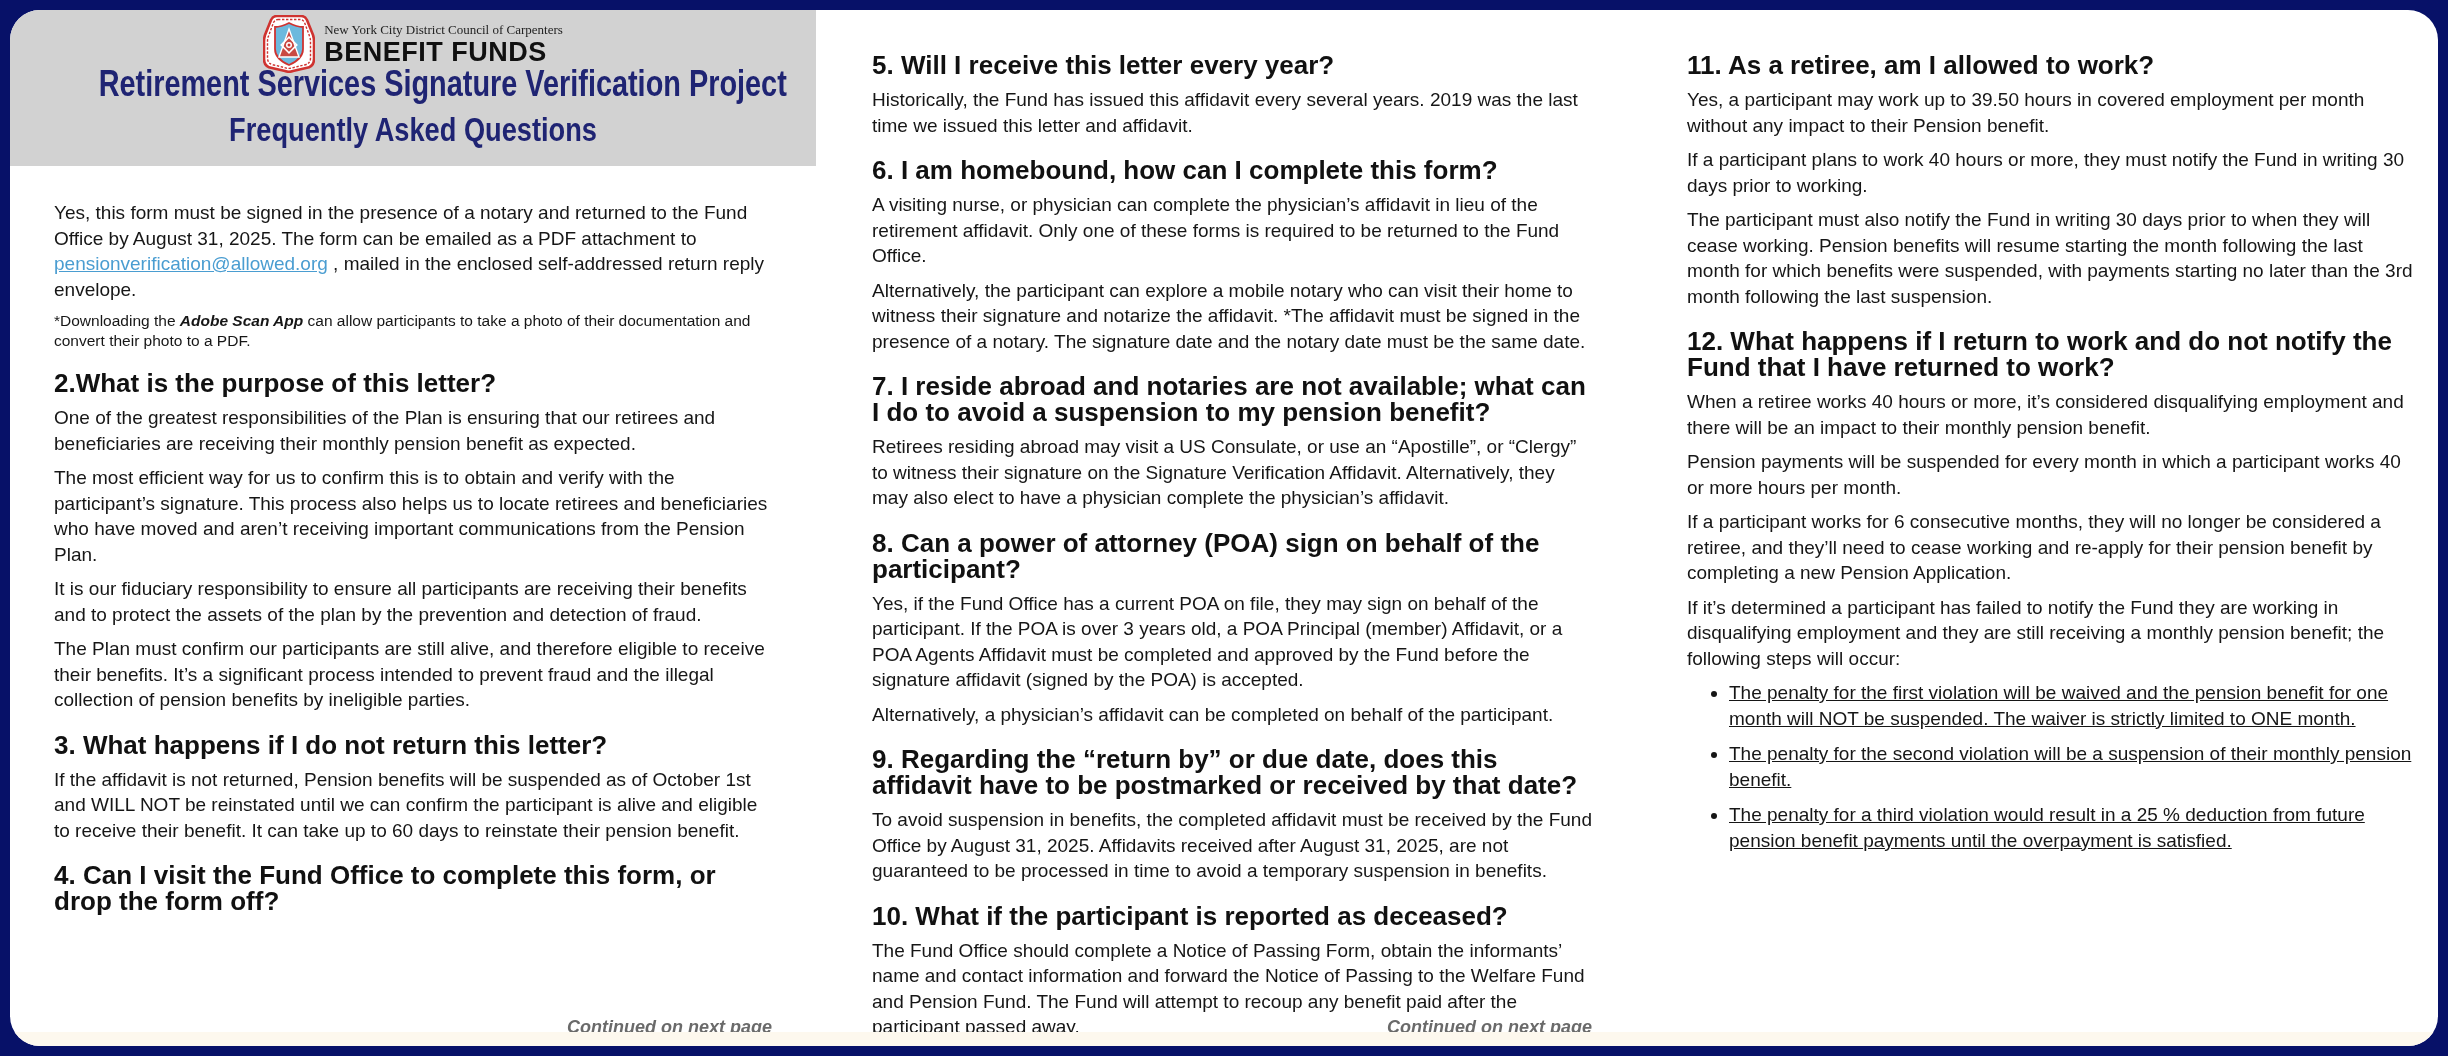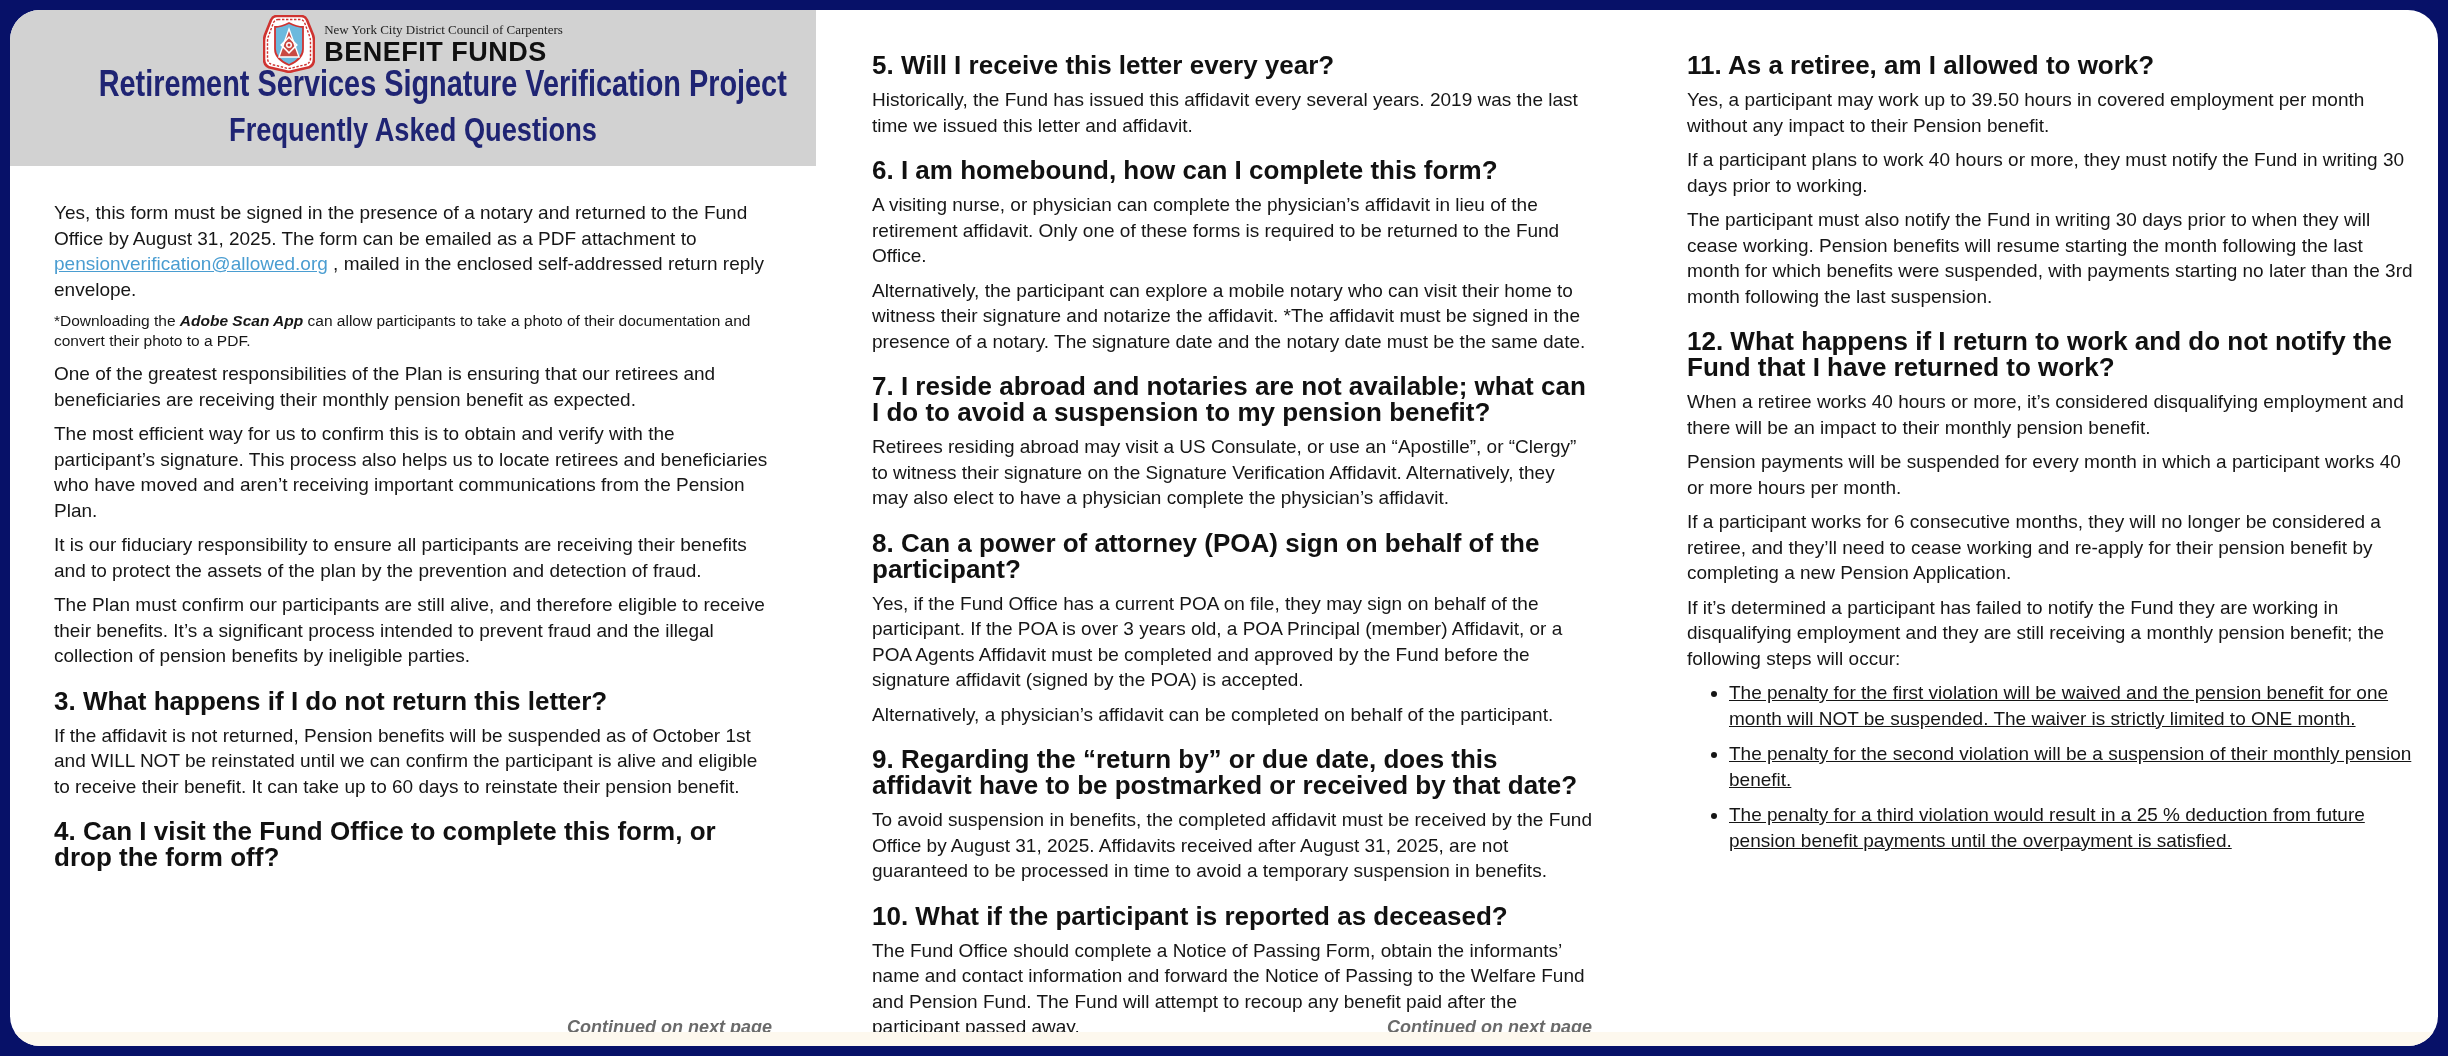--- a/index.html
+++ b/index.html
@@ -103,20 +103,21 @@
         <div class="org-name">BENEFIT FUNDS</div>
       </div>
     </div>
     <div class="title1">Retirement Services Signature Verification Project</div>
     <div class="title2">Frequently Asked Questions</div>
   </div>
 
   <div class="faq-column col1">
       <p class="faq-paragraph"><span>Yes, this form must be signed in the presence of a notary and returned to the Fund Office by August 31, 2025. The form can be emailed as a PDF attachment to </span><a class="email-link">pensionverification@allowed.org</a><span> , mailed in the enclosed self-addressed return reply envelope.</span></p>
       <p class="faq-note"><span class="seg-i">*Downloading the </span><span class="seg-bi">Adobe Scan App</span><span class="seg-i"> can allow participants to take a photo of their documentation and convert their photo to a PDF.</span></p>
+      <h3 class="faq-question">2.What is the purpose of this letter?</h3>
       <p class="faq-paragraph"><span>One of the greatest responsibilities of the Plan is ensuring that our retirees and beneficiaries are receiving their monthly pension benefit as expected.</span></p>
       <p class="faq-paragraph"><span>The most efficient way for us to confirm this is to obtain and verify with the participant’s signature. This process also helps us to locate retirees and beneficiaries who have moved and aren’t receiving important communications from the Pension Plan.</span></p>
       <p class="faq-paragraph"><span>It is our fiduciary responsibility to ensure all participants are receiving their benefits and to protect the assets of the plan by the prevention and detection of fraud.</span></p>
       <p class="faq-paragraph"><span>The Plan must confirm our participants are still alive, and therefore eligible to receive their benefits. It’s a significant process intended to prevent fraud and the illegal collection of pension benefits by ineligible parties.</span></p>
       <h3 class="faq-question">3. What happens if I do not return this letter?</h3>
       <p class="faq-paragraph"><span>If the affidavit is not returned, Pension benefits will be suspended as of October 1st and WILL NOT be reinstated until we can confirm the participant is alive and eligible to receive their benefit. It can take up to 60 days to reinstate their pension benefit.</span></p>
       <h3 class="faq-question">4. Can I visit the Fund Office to complete this form, or drop the form off?</h3>
       <div class="continued">Continued on next page</div>
     </div>
   <div class="faq-column col2">

